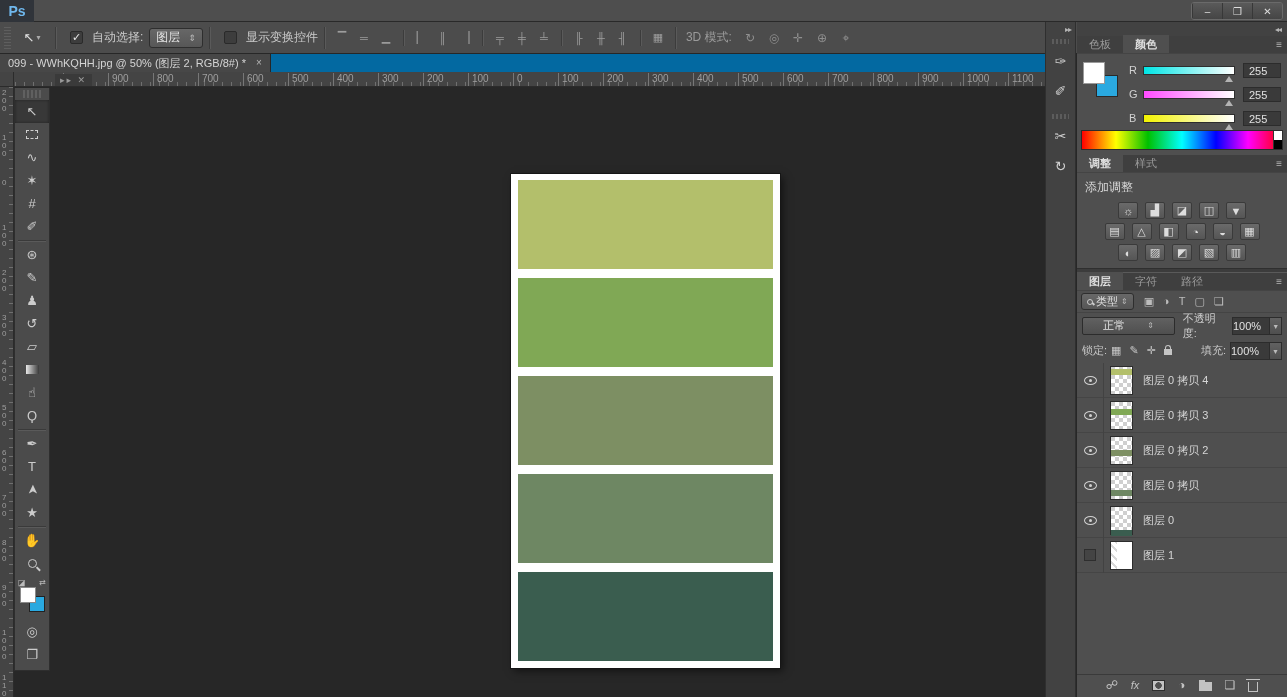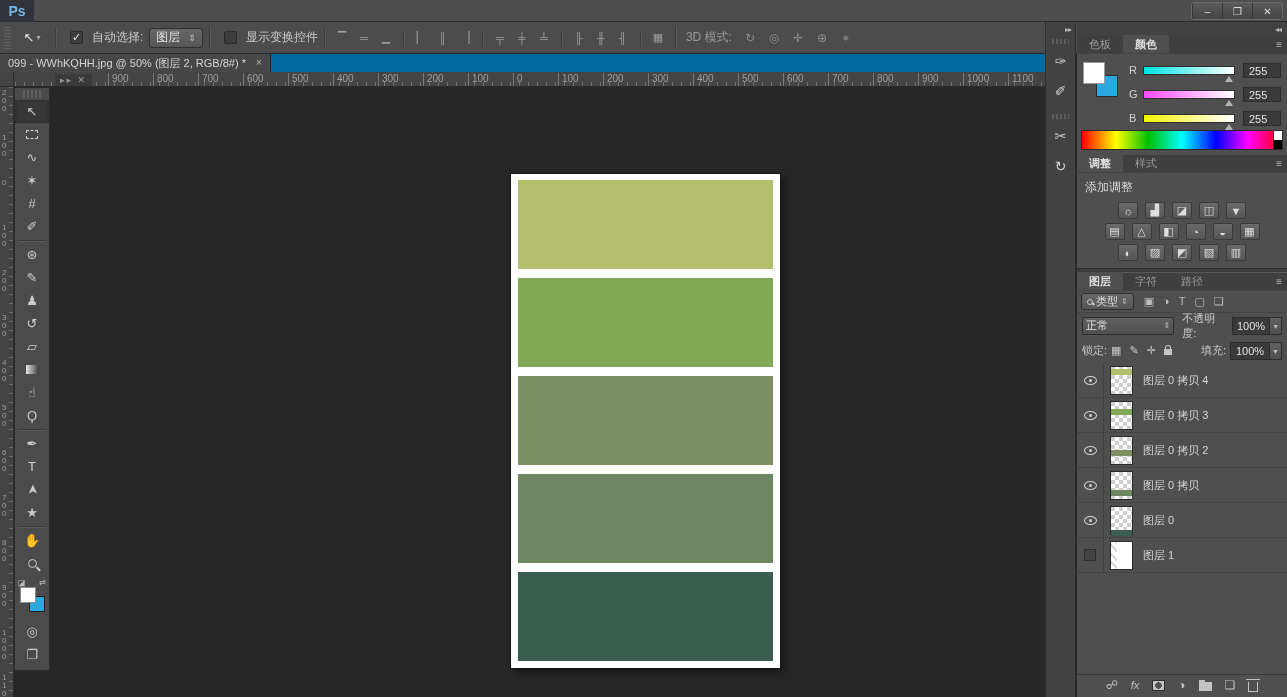--- a/index.html
+++ b/index.html
@@ -138,23 +138,23 @@
   .filter-row { height:22px; display:flex; align-items:center; padding:0 4px; border-bottom:1px solid #444; }
   .type-pill { height:17px; background:linear-gradient(#686868,#565656); border:1px solid #2e2e2e; border-radius:3px;
     display:flex; align-items:center; color:#e0e0e0; font-size:11px; padding:0 5px; gap:3px; }
   .mini-mag { width:6px; height:6px; border:1.5px solid #ccc; border-radius:50%; position:relative; }
   .mini-mag::after { content:""; position:absolute; width:3px; height:1.5px; background:#ccc; transform:rotate(45deg);
     right:-3px; bottom:-1px; }
   .filter-icons { display:flex; margin-left:10px; gap:9px; }
   .f-ico { color:#bdbdbd; font-size:11px; }
   .blend-row,.lock-row { height:25px; display:flex; align-items:center; padding:0 5px; color:#c9c9c9; font-size:11px; }
   .blend-select { width:95px; height:18px; background:linear-gradient(#616161,#4f4f4f); border:1px solid #2c2c2c;
-    border-radius:2px; color:#e2e2e2; display:flex; align-items:center; justify-content:space-between; padding:0 3px; }
+    border-radius:2px; color:#e2e2e2; display:flex; align-items:center; justify-content:space-between; padding:0 20px; }
   .val-box { width:40px; height:18px; background:#3a3a3a; border:1px solid #2c2c2c; color:#e0e0e0;
-    line-height:17px; padding-left:0; margin-left:4px;text-align:center; }
+    line-height:17px; padding-left:0; margin-left:4px; }
   .val-drop { width:12px; height:18px; background:linear-gradient(#616161,#4f4f4f); border:1px solid #2c2c2c;
     border-left:none; color:#bbb; font-size:7px; line-height:18px; text-align:center; }
   .lock-icons { display:flex; gap:8px; margin:0 8px 0 4px; align-items:center; }
   .l-ico { color:#c5c5c5; font-size:11px; }
   .ico-lock { position:relative; width:8px; height:6px; background:#c5c5c5; display:inline-block; margin-top:4px; }
   .ico-lock::before { content:""; position:absolute; left:1px; top:-4px; width:4px; height:4px;
     border:1.5px solid #c5c5c5; border-bottom:none; border-radius:3px 3px 0 0; }
 
   .layers-list { position:relative; }
   .layer-row { height:35px; display:flex; align-items:center; border-bottom:1px solid #454545; background:#4f4f4f; }

